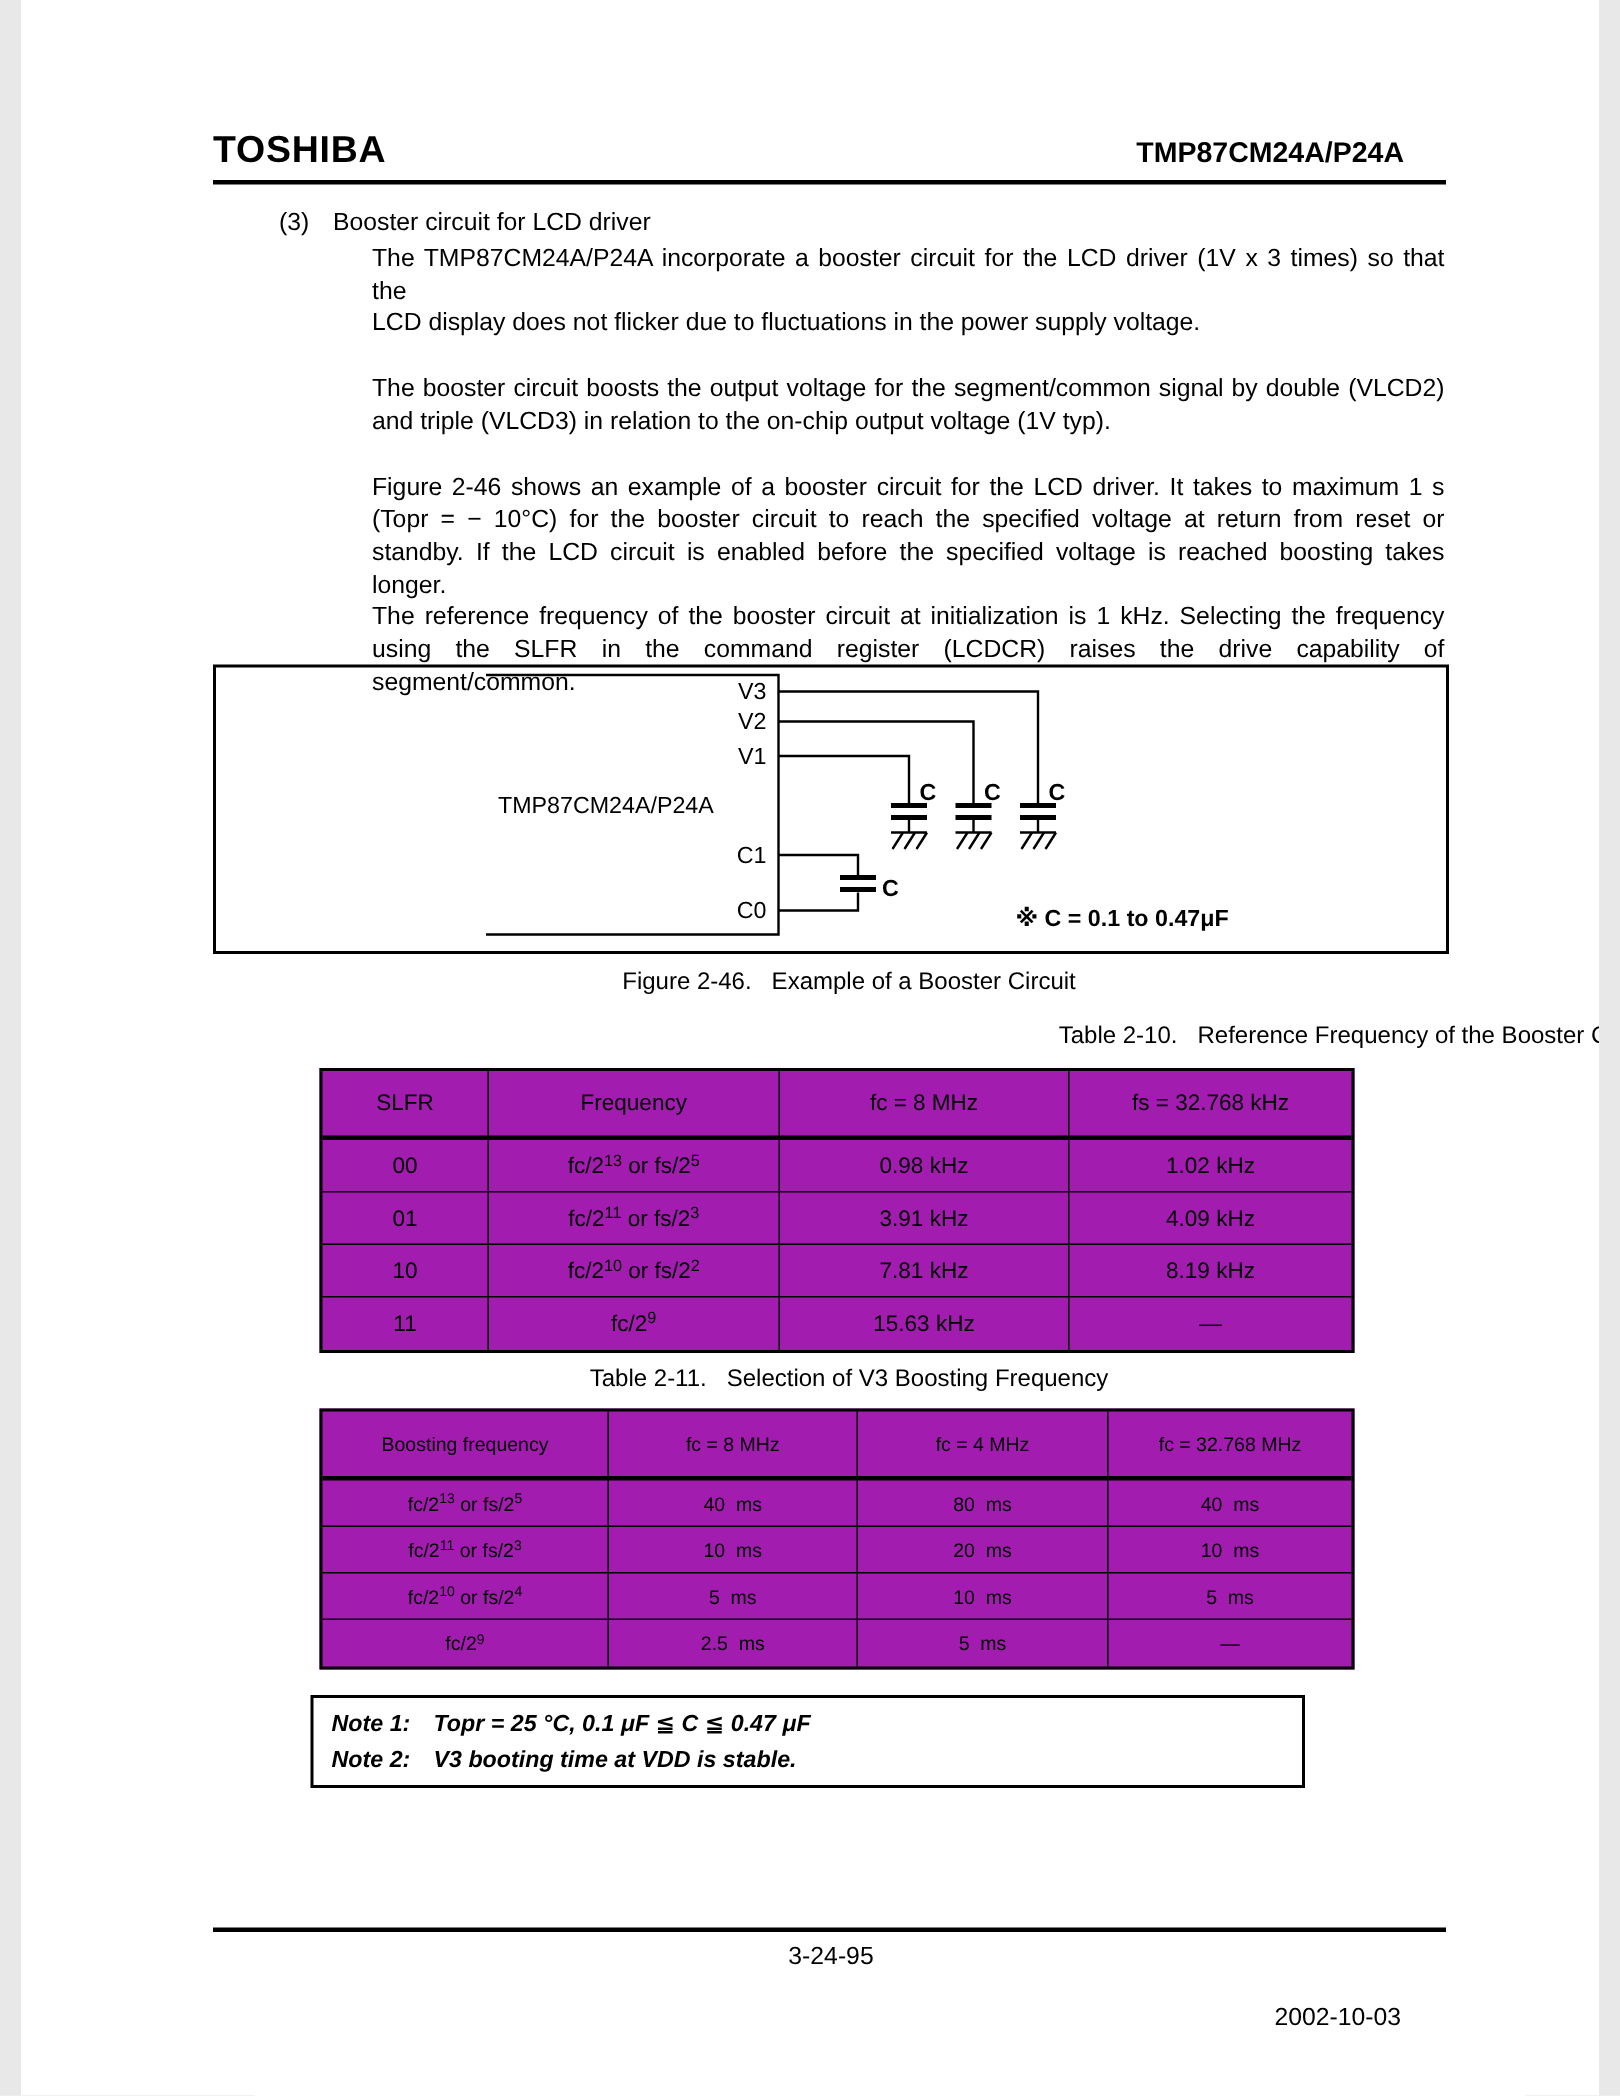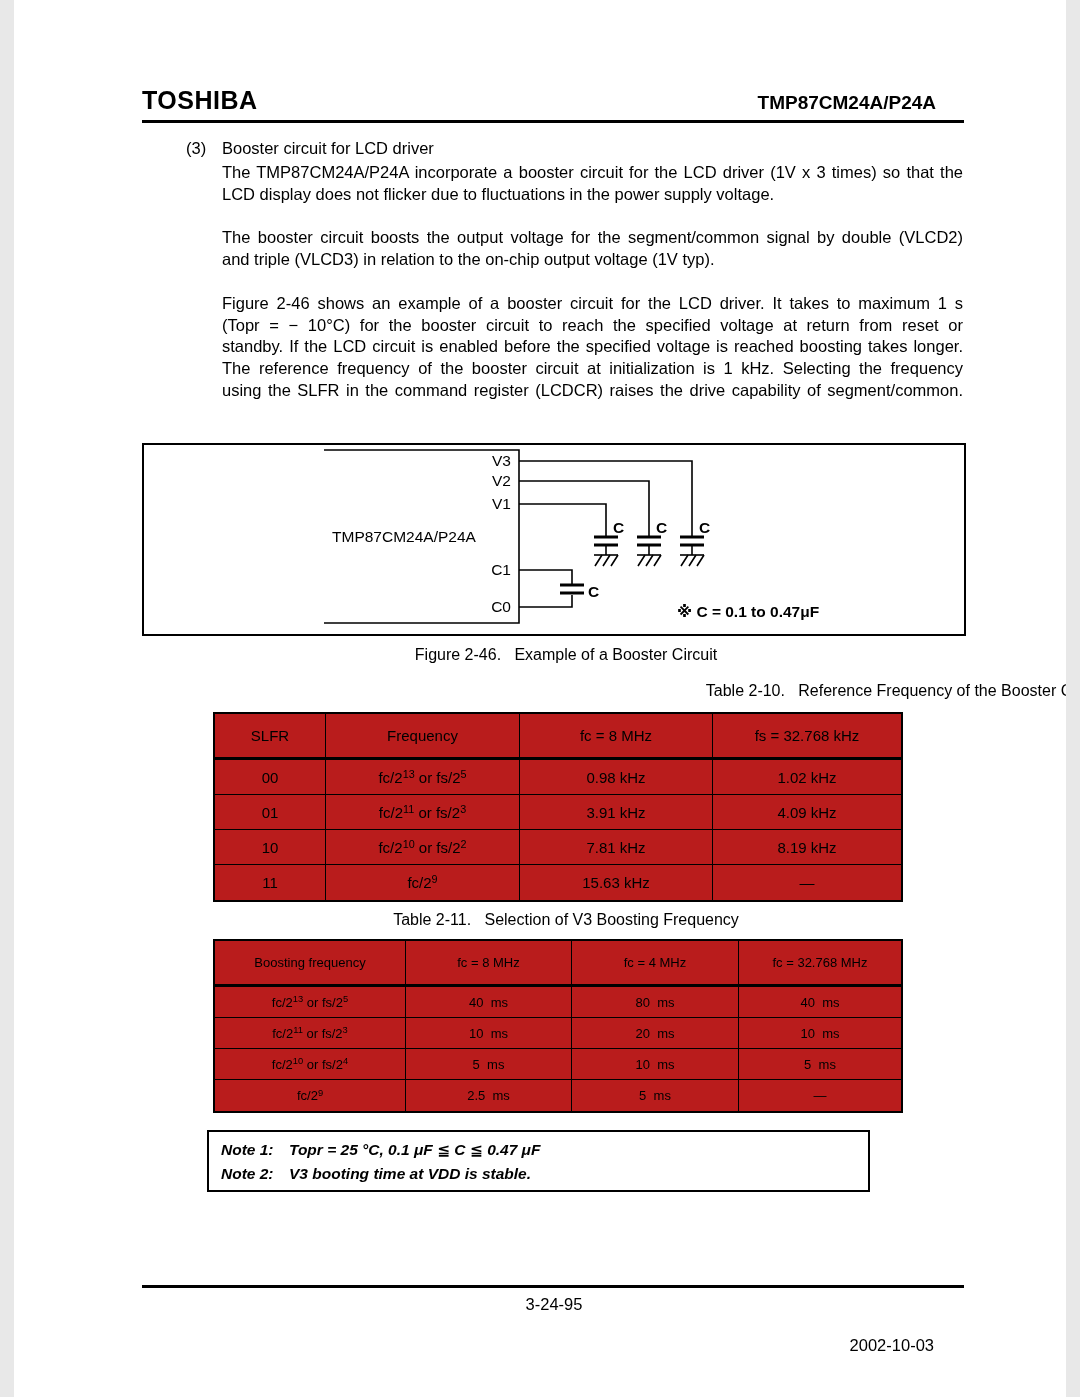--- a/index.html
+++ b/index.html
@@ -12,30 +12,30 @@
   
   .brand   { position:absolute; left:128px; top:86px; font-size:25px; font-weight:700; letter-spacing:0.5px; }
   .partno  { position:absolute; right:130px; top:92px; font-size:19px; font-weight:700; }
   .hrule   { position:absolute; left:128px; top:120px; width:822px; height:3px; background:#000; }
   
   .section { position:absolute; left:172px; top:139px; font-size:16.5px; display:flex; }
   .section .num { width:36px; }
   
   .paras { position:absolute; left:208px; top:162px; width:741px; font-size:16.5px; }
   .para + .para { margin-top:22px; }
-  .tline { line-height:21.7px; text-align:left; }
+  .tline { line-height:21.7px; text-align:left;margin-left:26px; }
   .tline.just { text-align:justify; text-align-last:justify; }
   
   .figbox { position:absolute; left:128px; top:443px; width:820px; height:189px; border:2px solid #000; }
   .caption { position:absolute; left:12px; width:1080px; text-align:center; font-size:16px; white-space:pre; }
   .cap-fig { top:646px; }
   .cap-t10 { top:682px;text-align:right; }
   .cap-t11 { top:911px; }
   
-  .dtable { position:absolute; left:199px; display:grid; border:2.5px solid #000; background:#b91c1c; }
+  .dtable { position:absolute; left:199px; display:grid; border:2.5px solid #000; background:#a21caf; }
   .t10 { top:712px;  grid-template-columns:111px 194px 193px 188px; grid-template-rows:46px repeat(4,35px); font-size:15px; }
   .t11 { top:939px;  grid-template-columns:191px 166px 167px 162px; grid-template-rows:46px repeat(4,31px); font-size:13px; }
   .cell { display:flex; align-items:center; justify-content:center; border-right:1.6px solid #000; border-bottom:1.8px solid #000; }
   .cell > span { white-space:pre; }
   .cell:nth-child(4n) { border-right:none; }
   .cell.head { border-bottom:3px solid #000; }
   .cell.lastrow { border-bottom:none; }
   sup { font-size:72%; vertical-align:baseline; position:relative; top:-0.45em; }
   
   .notebox { position:absolute; left:193px; top:1130px; width:647px; height:48px; border:2px solid #000; padding:6px 0 4px 12px; }

